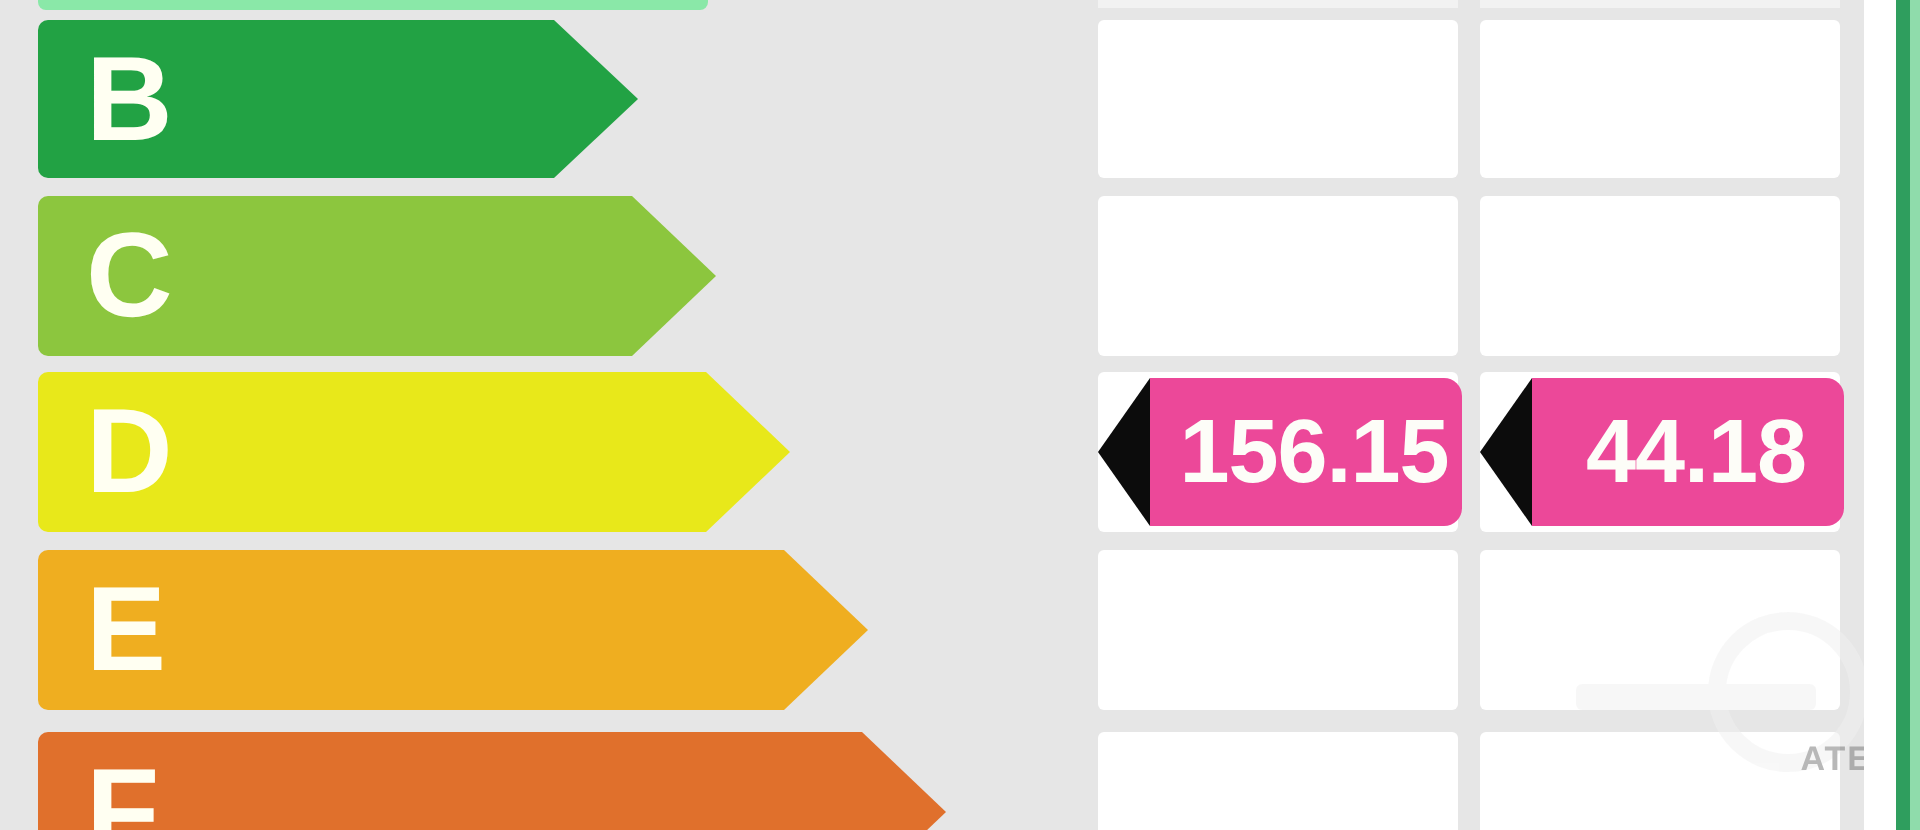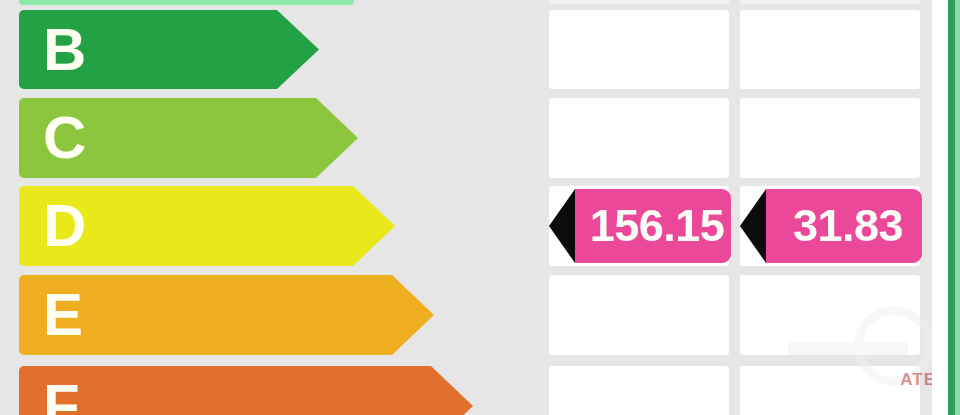--- a/index.html
+++ b/index.html
@@ -51,21 +51,21 @@
     background: #f1f1f1;
     border-radius: 3px;
   }
   .wm-text {
     position: absolute;
     right: 2px;
     top: 70px;
     font-size: 17px;
     font-weight: bold;
     letter-spacing: 1px;
-    color: #b91c1c;
+    color: #737373;
   }
 
   
   .rail-white {
     position: absolute;
     top: 0;
     bottom: 0;
     left: 932px;
     width: 16px;
     background: #ffffff;
@@ -218,21 +218,21 @@
         <div class="cell c2"></div>
         <div class="cell c3"></div>
       </div>
       <div class="row" style="top: 186px; height: 80px;">
         <div class="bar" style="background: rgb(232, 232, 26); width: 334px;">
           <span class="bar-letter">D</span>
         </div>
         <div class="cell c2"></div>
         <div class="badge b2">156.15</div>
         <div class="cell c3"></div>
-        <div class="badge b3">31.83</div>
+        <div class="badge b3">44.18</div>
       </div>
       <div class="row" style="top: 275px; height: 80px;">
         <div class="bar" style="background: rgb(239, 174, 32); width: 373px;">
           <span class="bar-letter">E</span>
         </div>
         <div class="cell c2"></div>
         <div class="cell c3"></div>
       </div>
       <div class="row" style="top: 366px; height: 80px;">
         <div class="bar" style="background: rgb(224, 112, 44); width: 412px;">

